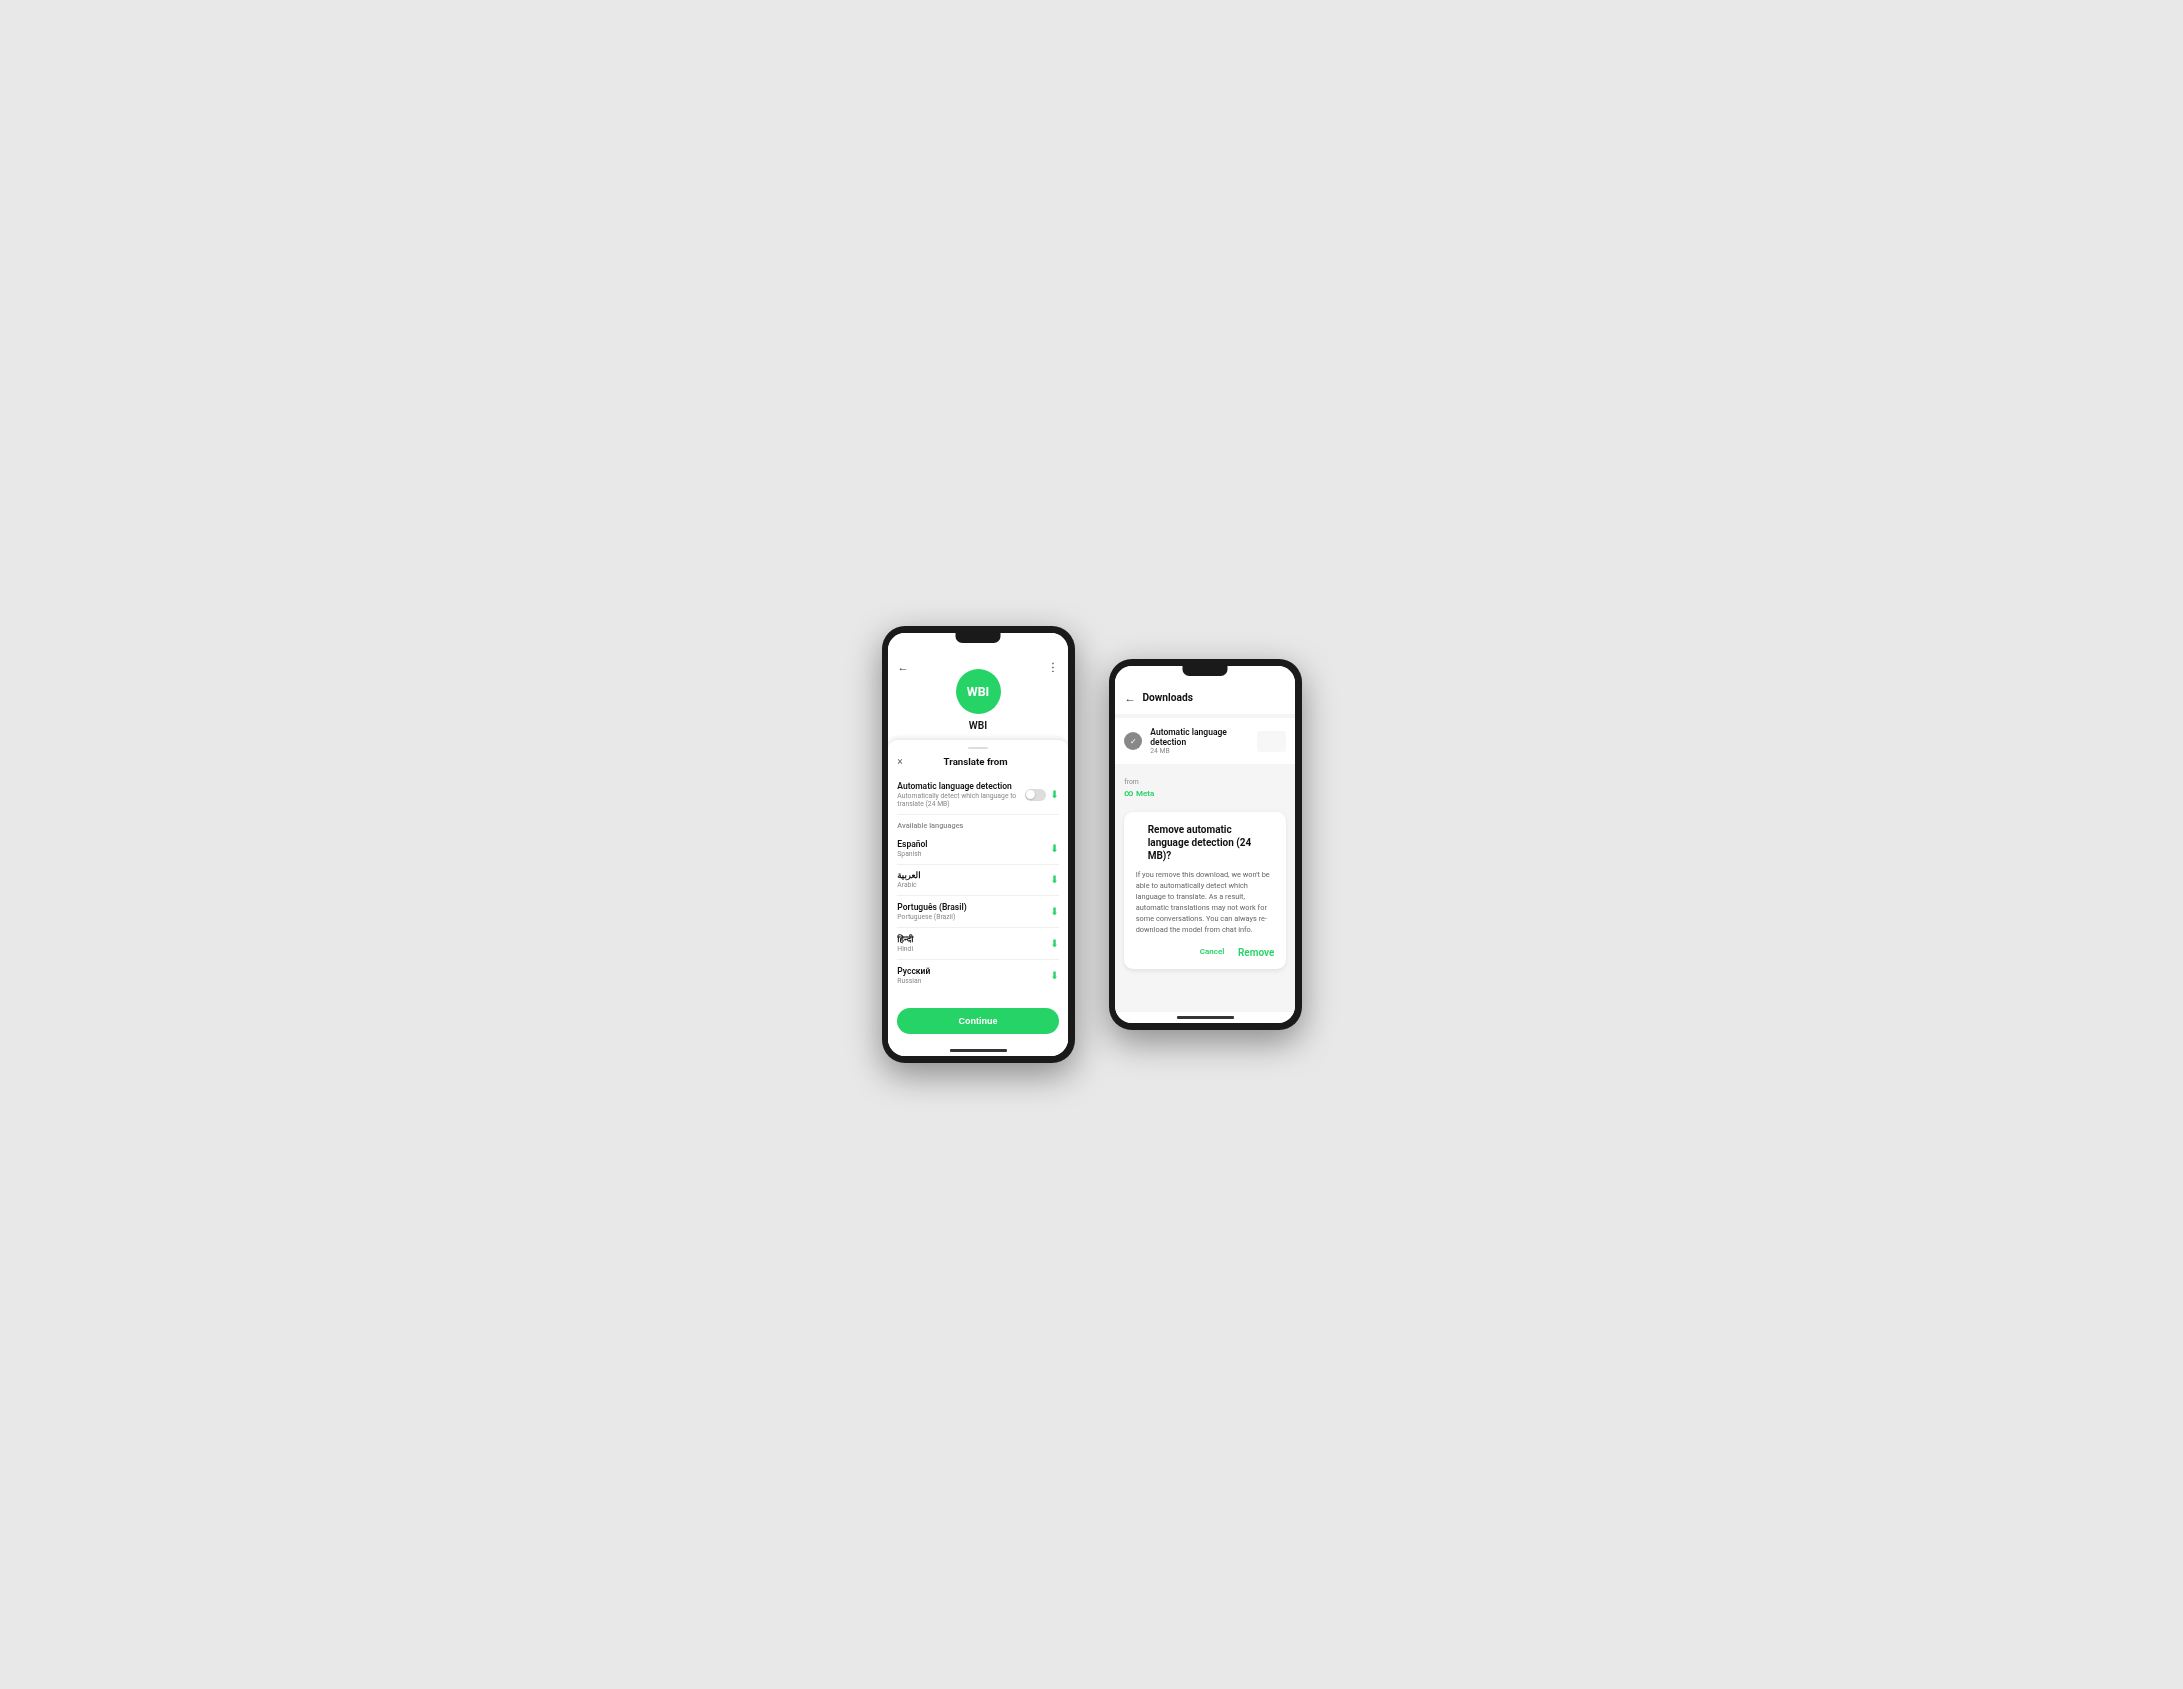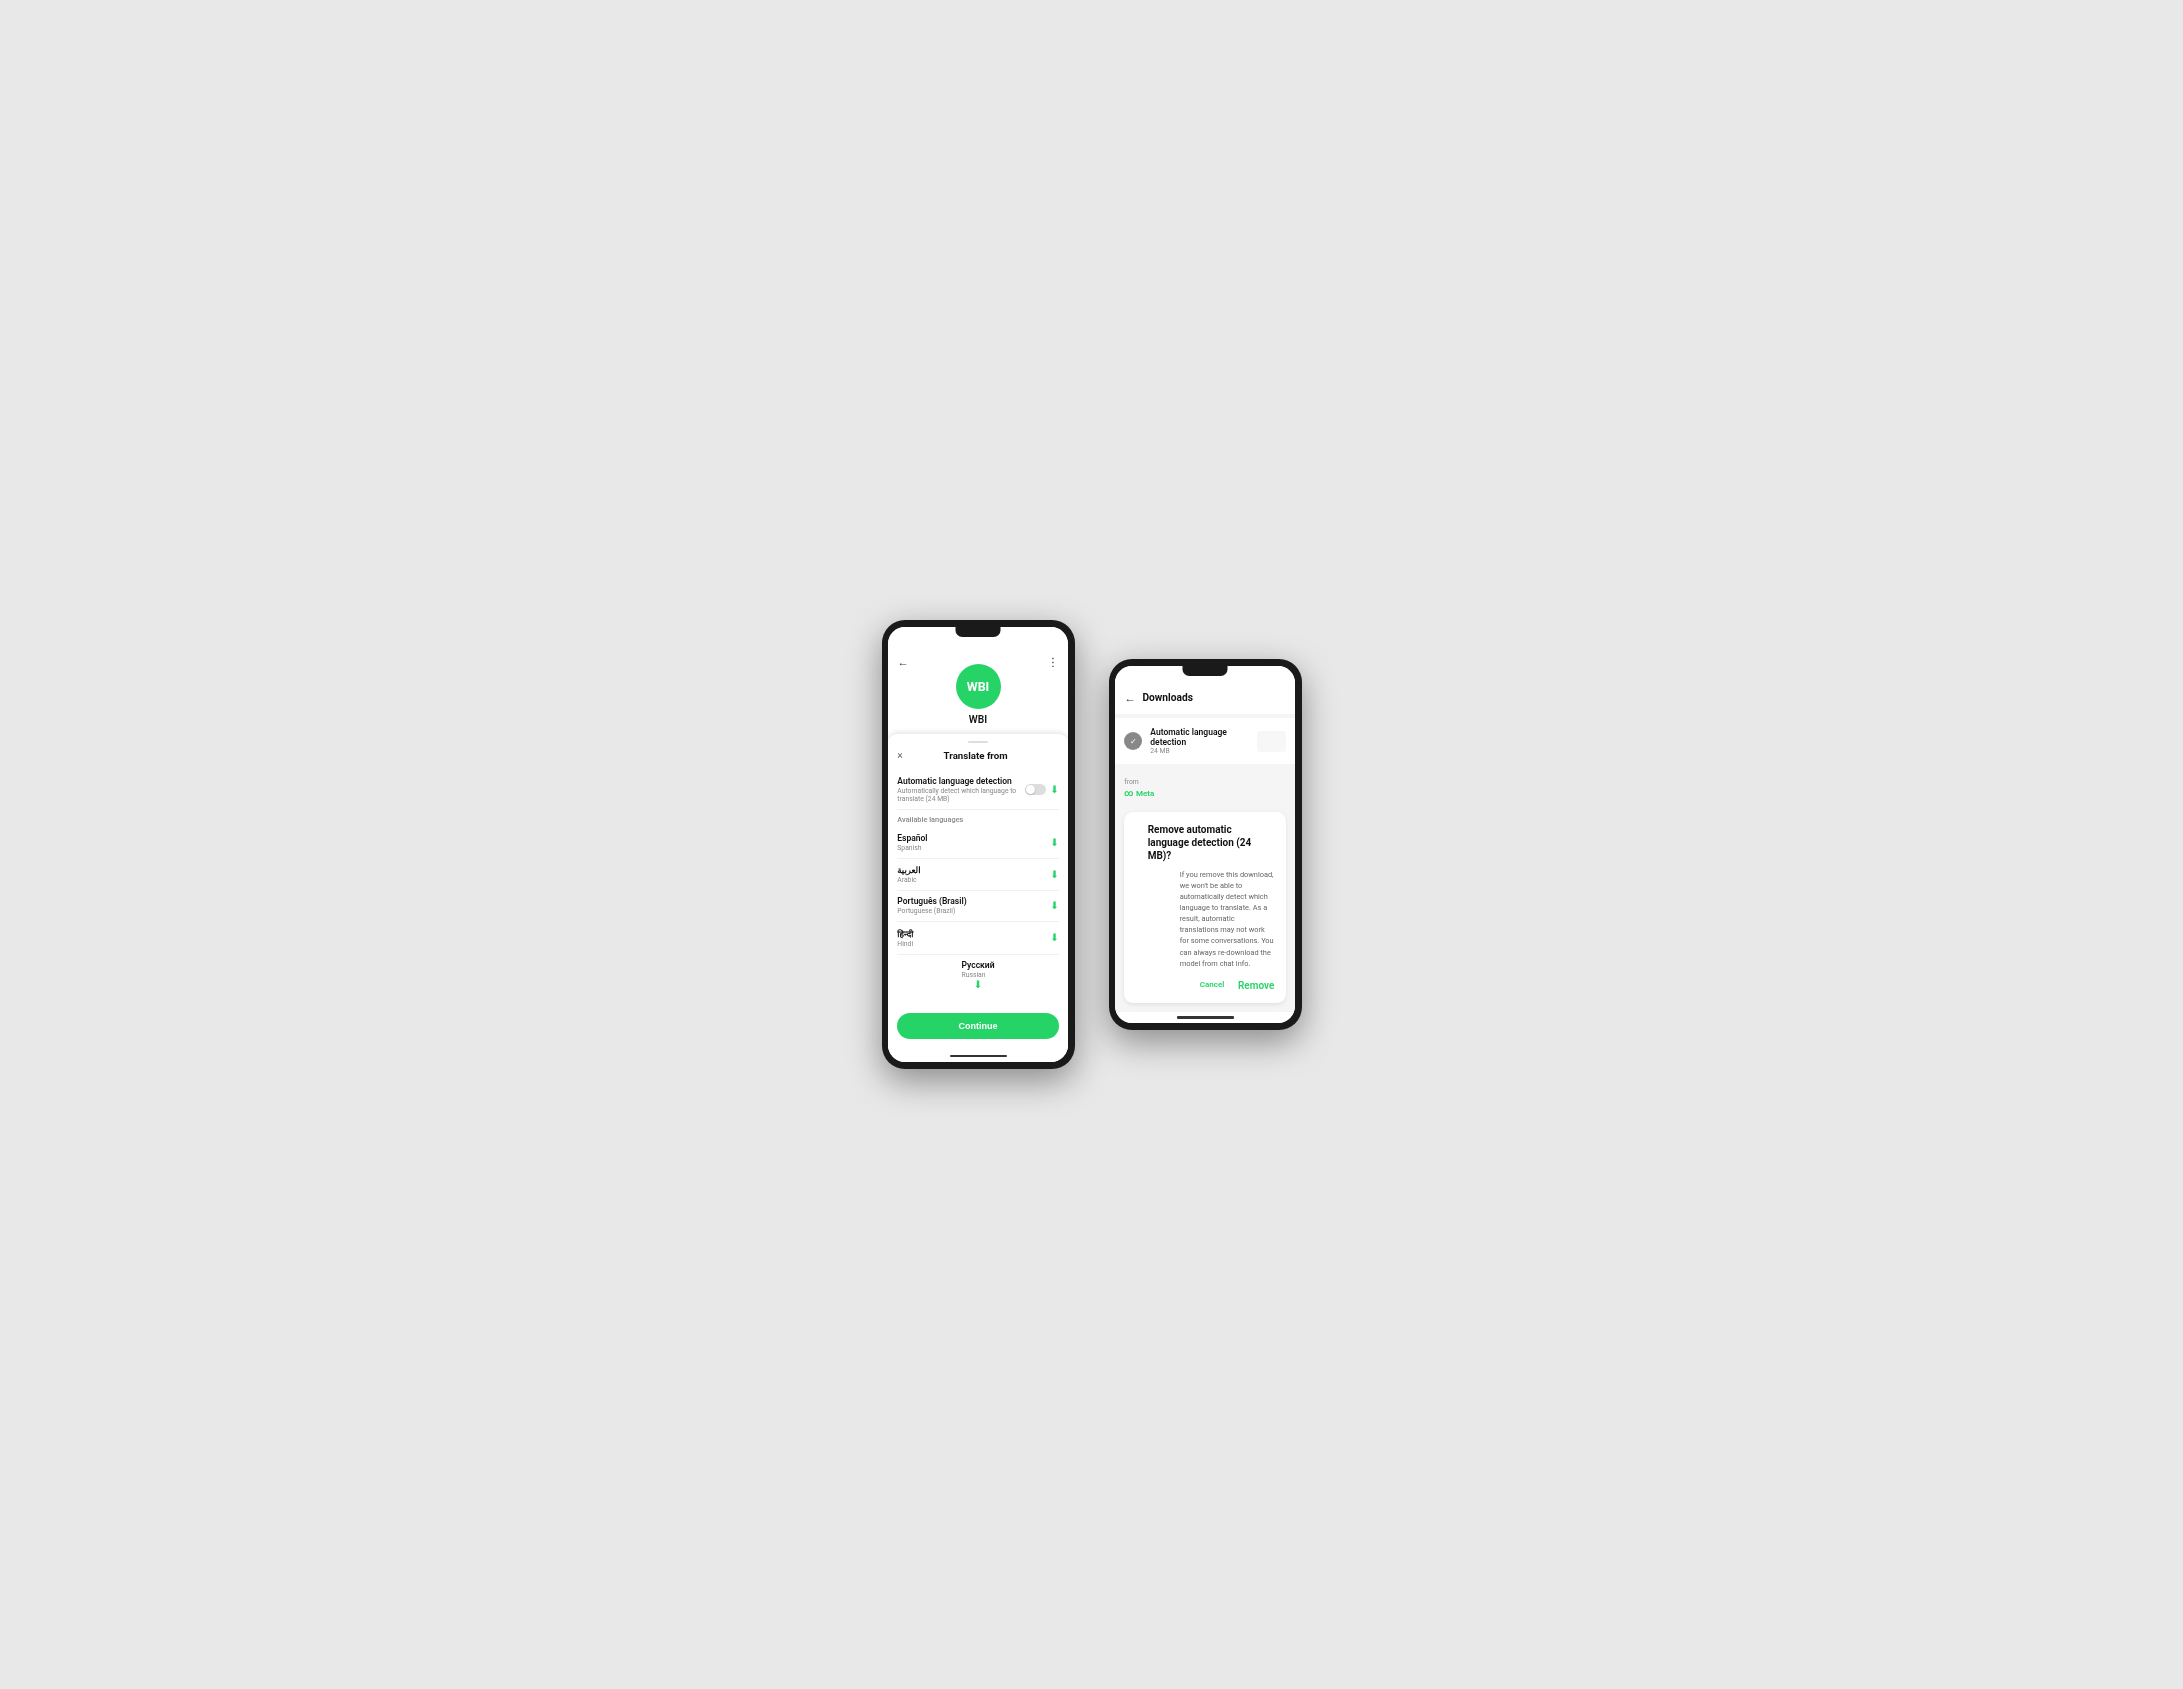--- a/index.html
+++ b/index.html
@@ -143,21 +143,20 @@
     .lang-item {
       display: flex;
       align-items: center;
       justify-content: space-between;
       padding: 5.7px 0;
       border-bottom: 0.6px solid #f0f0f0;
     }
 
     .lang-item:last-of-type {
       border-bottom: none;
-      flex-direction: column;
     }
 
     .lang-info .lang-name {
       font-size: 8.5px;
       font-weight: 600;
       color: #111;
     }
 
     .lang-info .lang-sub {
       font-size: 6.8px;
@@ -342,21 +341,20 @@
       margin-bottom: 6.8px;
       line-height: 1.3;
       margin-left: 12px;
     }
 
     .dialog-body {
       font-size: 7.4px;
       color: #666;
       line-height: 1.5;
       margin-bottom: 11.4px;
-      margin-left: 44px;
     }
 
     .dialog-actions {
       display: flex;
       justify-content: flex-end;
       gap: 13.6px;
     }
 
     .dialog-cancel {
       font-size: 8px;

